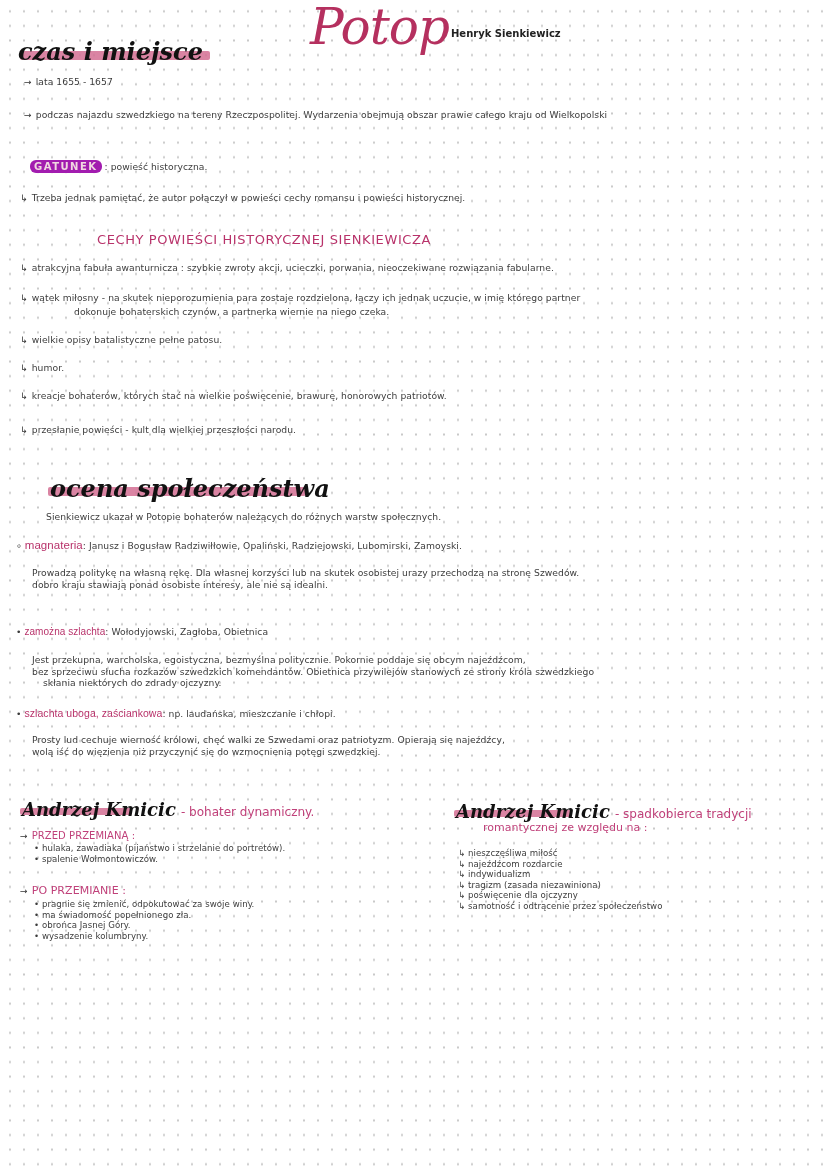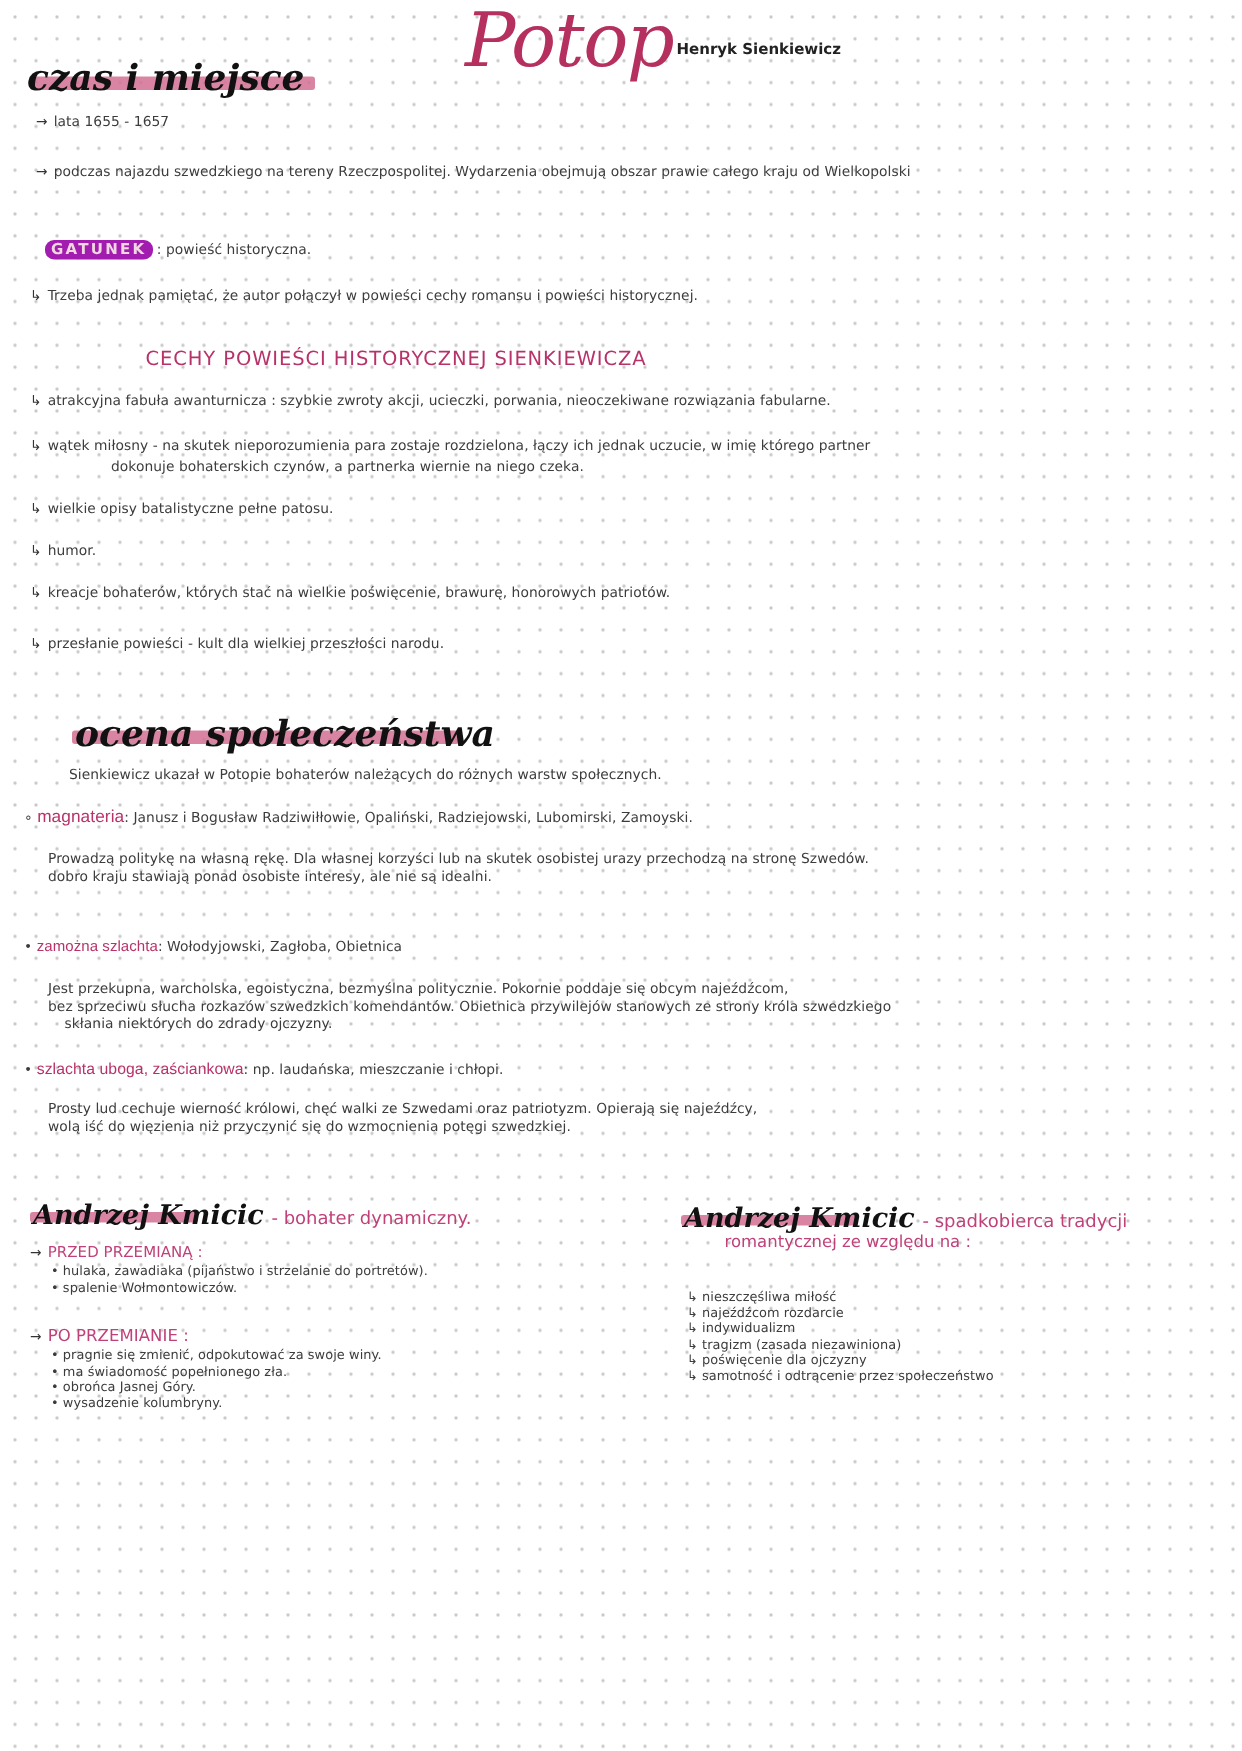--- a/index.html
+++ b/index.html
@@ -137,21 +137,21 @@
     <li>• <span>wysadzenie kolumbryny.</span></li>
   </ul>
 </div>
 
 <div class="abs" style="left:456px; top:803px; white-space:nowrap;">
   <span class="hl" style="left:-2px; top:7px; width:118px; height:7px;"></span>
   <span class="heading" style="font-size:18px;">Andrzej Kmicic</span>
   <span class="sub-pink" style="font-size:12px;">- spadkobierca tradycji</span>
 </div>
 <div class="abs sub-pink" style="left:483px; top:821px;">romantycznej ze względu na :</div>
-<div class="abs hand small" style="left:458px; top:848px;margin-top:12px;">
+<div class="abs hand small" style="left:458px; top:848px;">
   <ul class="blist">
     <li><span>↳ </span><span>nieszczęśliwa miłość</span></li>
     <li><span>↳ </span><span>najeźdźcom rozdarcie</span></li>
     <li><span>↳ </span><span>indywidualizm</span></li>
     <li><span>↳ </span><span>tragizm (zasada niezawiniona)</span></li>
     <li><span>↳ </span><span>poświęcenie dla ojczyzny</span></li>
     <li><span>↳ </span><span>samotność i odtrącenie przez społeczeństwo</span></li>
   </ul>
 </div>
 

